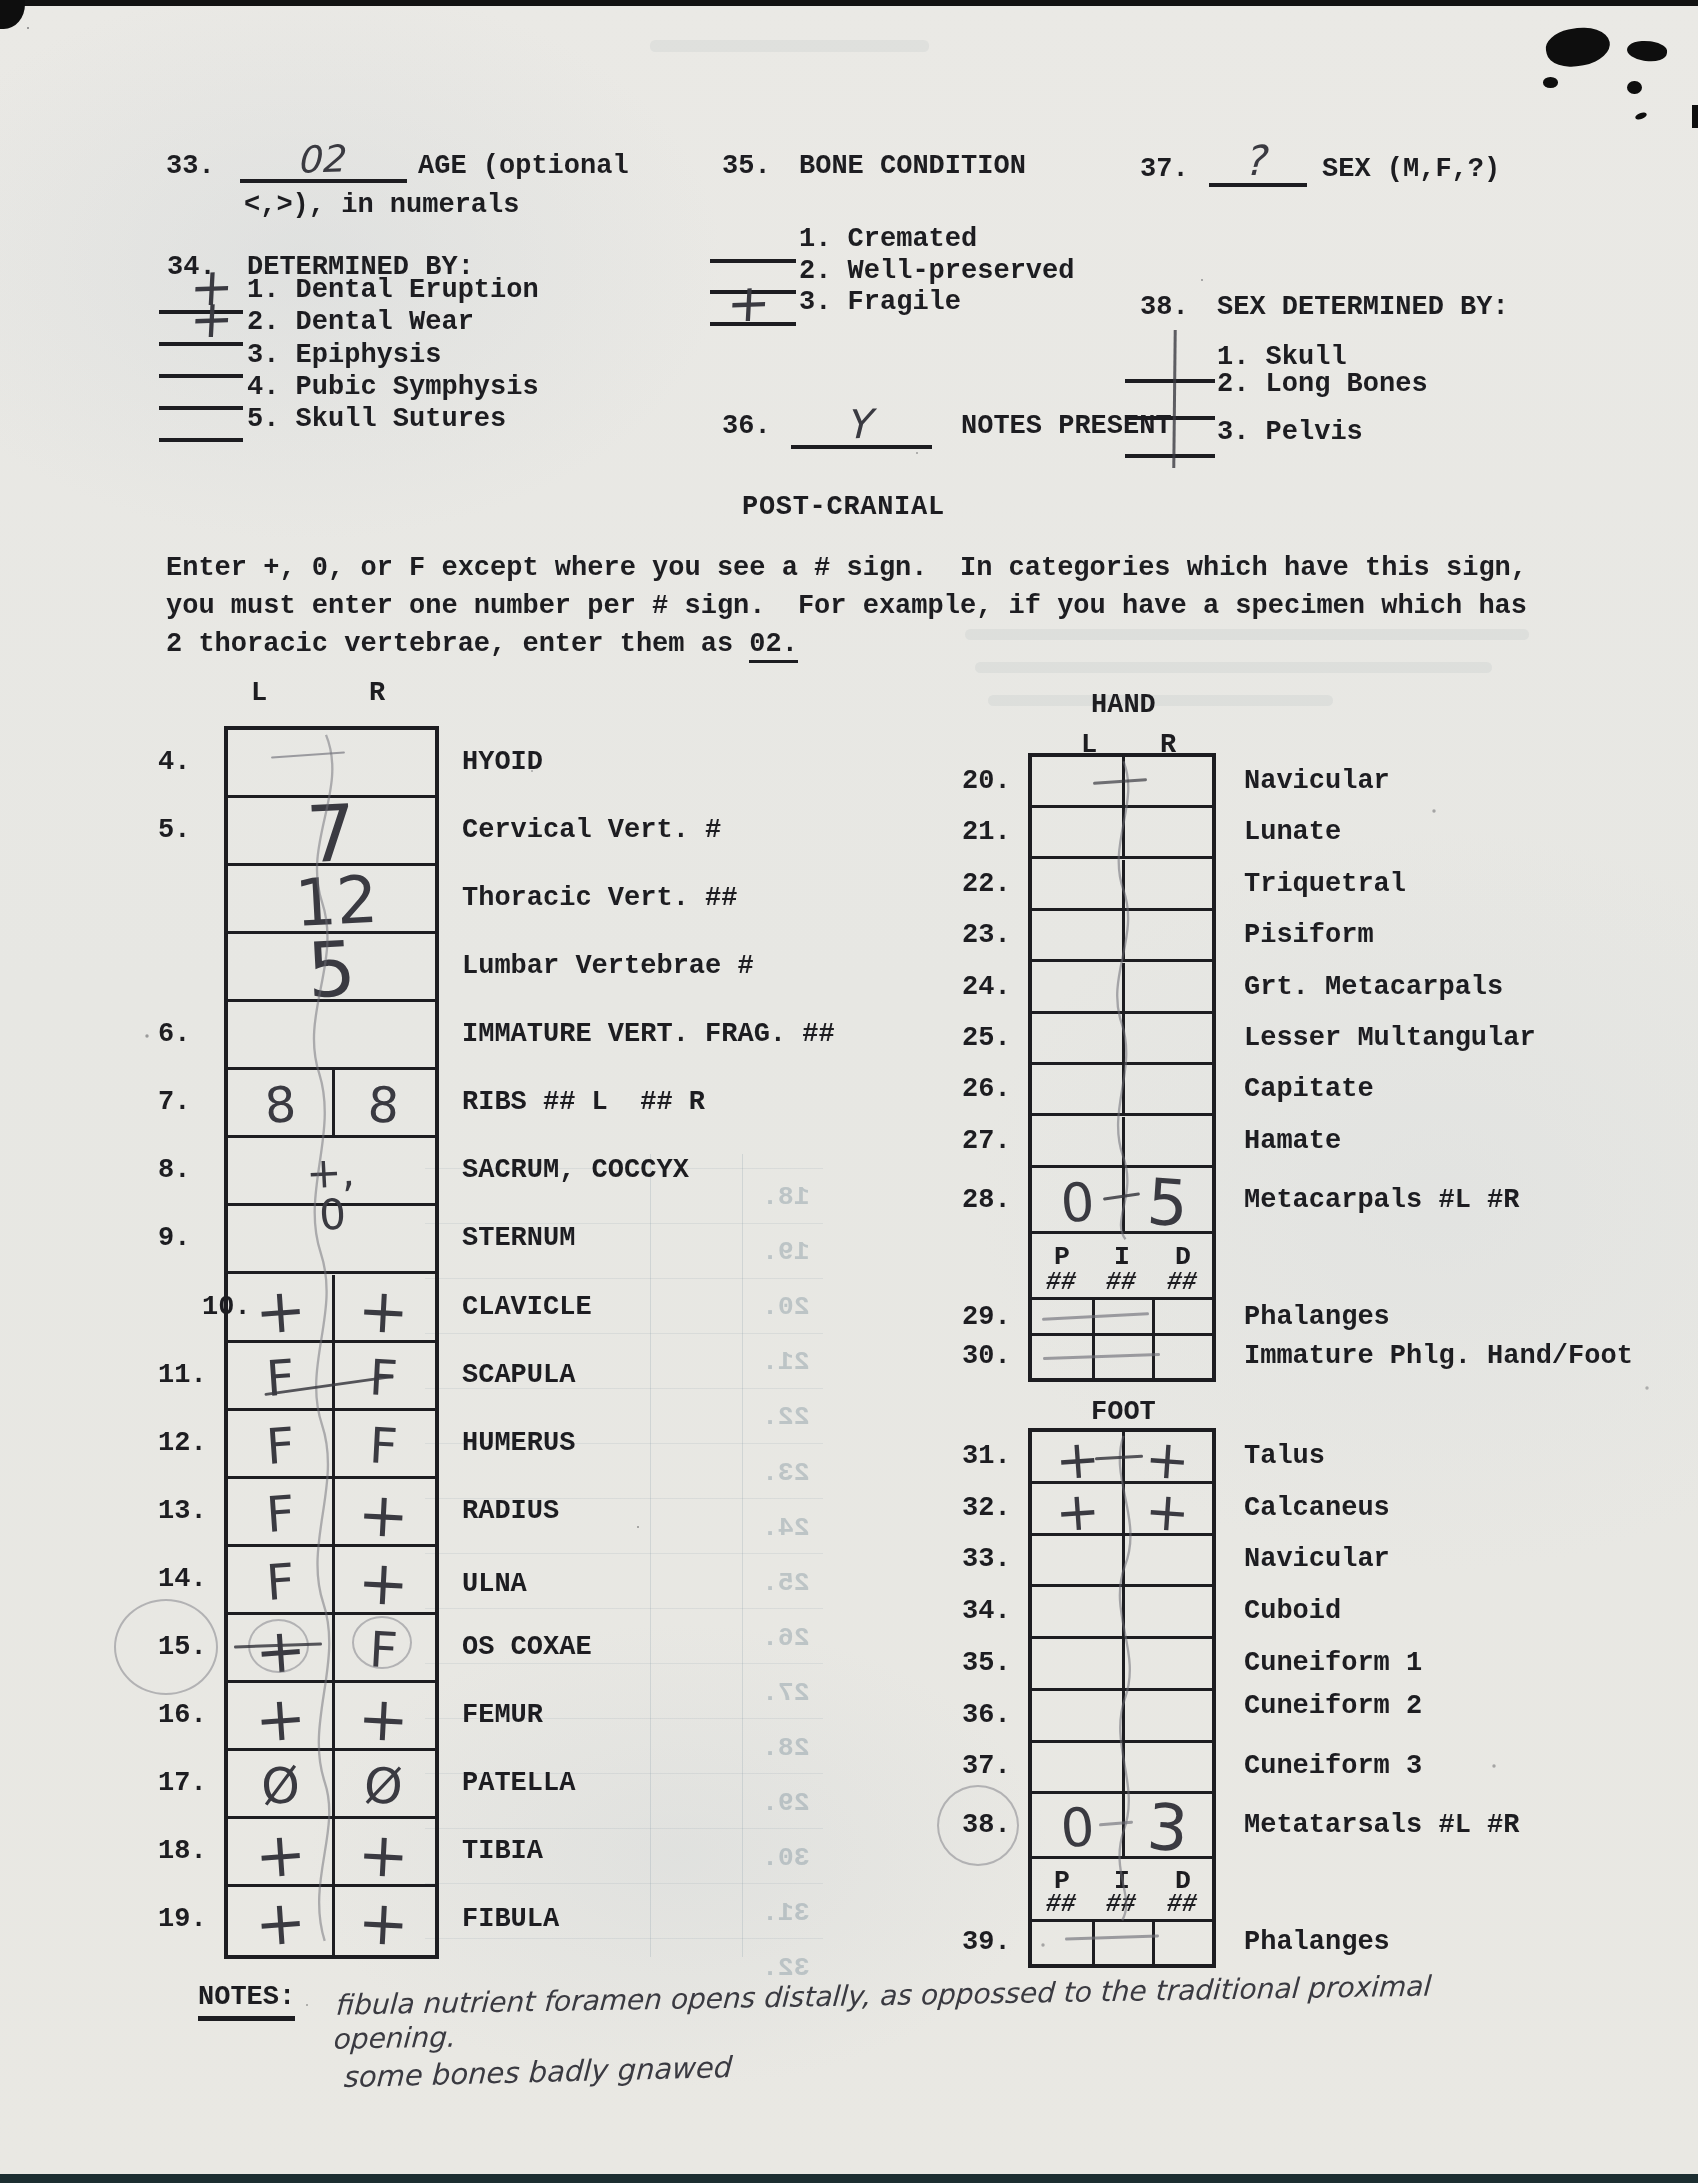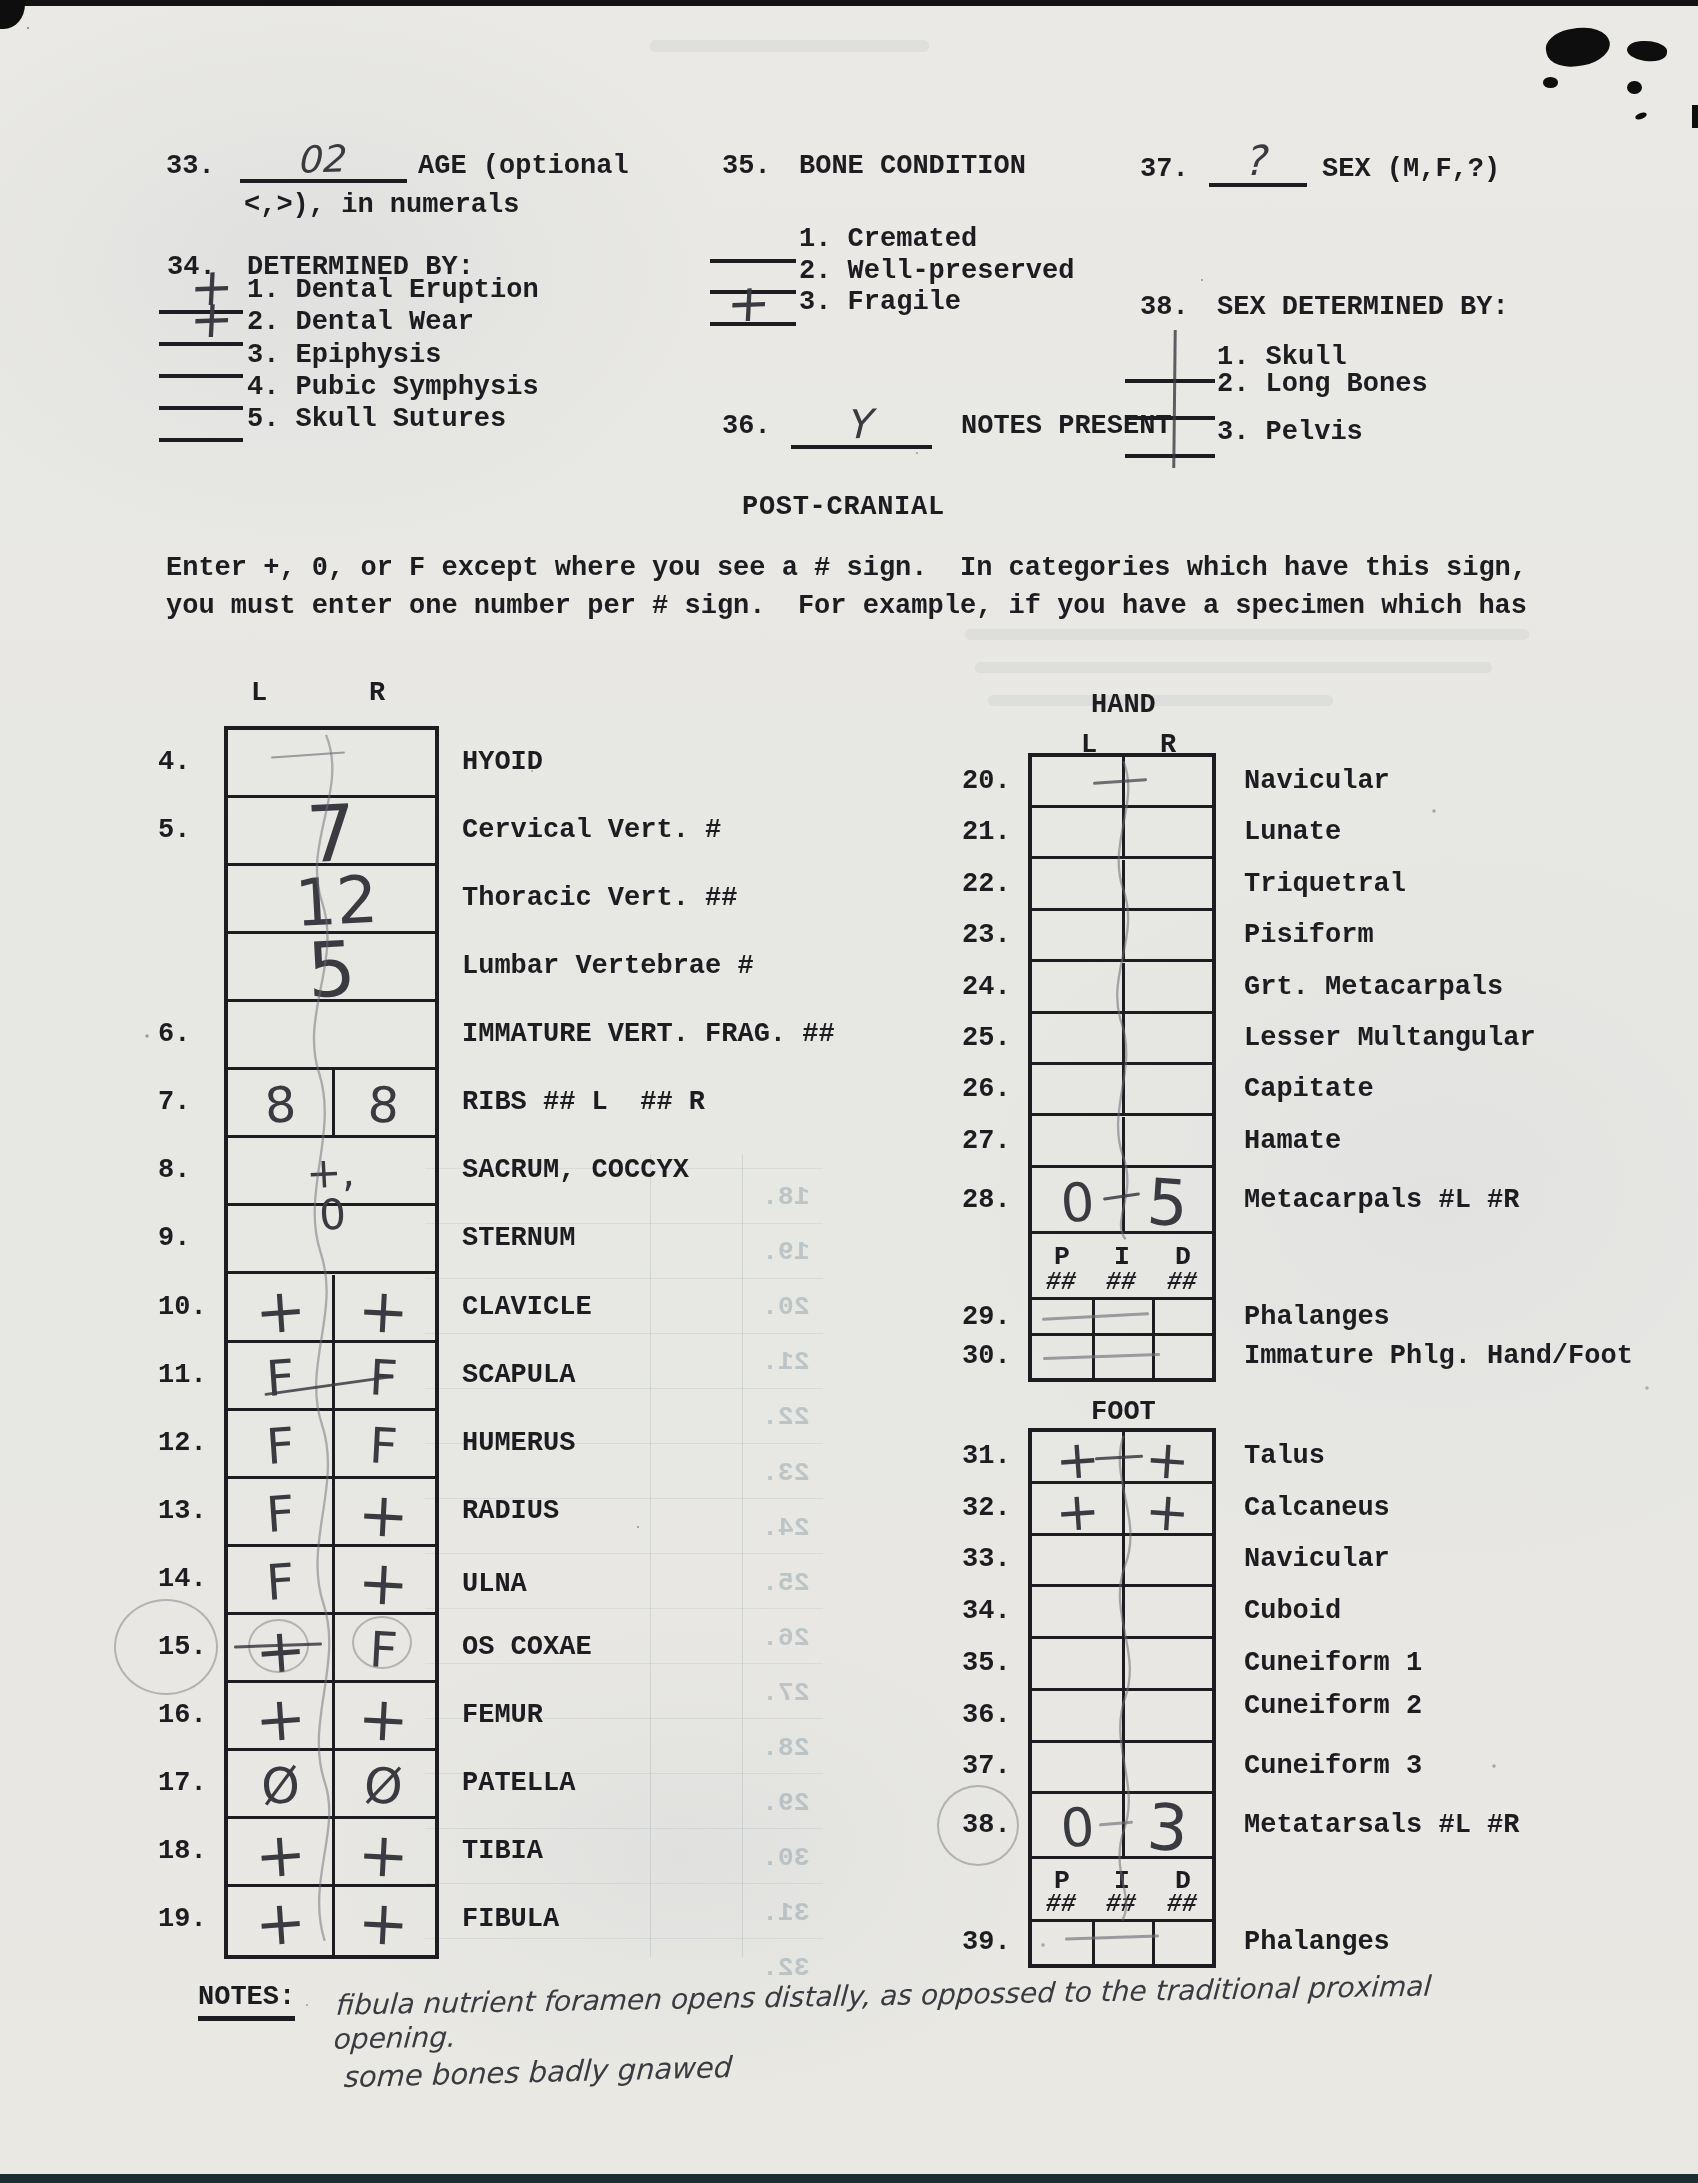--- a/index.html
+++ b/index.html
@@ -149,20 +149,21 @@
 
   <span class="tw" style="left:722px;top:411px;">36.</span>
   <div class="blank" style="left:791px;top:397px;width:141px;height:48px;border-bottom-width:4.6px;">
     <span class="val hw" style="font-size:40px;">Y</span>
   </div>
   <span class="tw" style="left:961px;top:411px;">NOTES PRESENT</span>
 
   <span class="tw" style="left:742px;top:492px;letter-spacing:0.7px;">POST-CRANIAL</span>
   <span class="tw" style="left:166px;top:553px;">Enter +, 0, or F except where you see a # sign.  In categories which have this sign,</span>
   <span class="tw" style="left:166px;top:591px;">you must enter one number per # sign.  For example, if you have a specimen which has</span>
+  <span class="tw" style="left:166px;top:629px;"><span>2 thoracic vertebrae, enter them as </span><span style="border-bottom:3.3px solid var(--ink);padding-bottom:1.3px;">02.</span></span>
 
   <span class="tw" style="left:251px;top:678px;">L</span>
   <span class="tw" style="left:369px;top:678px;">R</span>
   <div class="table" id="left-table" style="left:224px;top:726px;width:207px;height:1225px;">
       <div class="trow bb" style="top: 0px; height: 68px;">
         <span class="row-num" style="top: 17.4px;">4.</span>
         <span class="bone-name" style="left: 234px; top: 17.4px;">HYOID</span>
       </div>
       <div class="trow bb" style="top: 68px; height: 68px;">
         <span class="row-num" style="top: 17.4px;">5.</span>
@@ -192,21 +193,21 @@
         <span class="row-num" style="top: 17.4px;">8.</span>
         <span class="bone-name" style="left: 234px; top: 17.4px;">SACRUM, COCCYX</span>
         <span class="cell-mark" style="left: 103px; top: 14px; font-size: 42px; transform: rotate(-3deg);">+, 0</span>
       </div>
       <div class="trow bb" style="top: 476px; height: 68px;">
         <span class="row-num" style="top: 17.4px;">9.</span>
         <span class="bone-name" style="left: 234px; top: 17.4px;">STERNUM</span>
       </div>
       <div class="trow bb" style="top: 545px; height: 68px;">
         <div class="vdiv" style="left: 50%;"></div>
-        <span class="row-num" style="top: 17.4px;">10.</span>
+        <span class="row-num" style="top: 17.4px; margin-left: 44px;">10.</span>
         <span class="bone-name" style="left: 234px; top: 17.4px;">CLAVICLE</span>
         <span class="cell-mark" style="left: 52px; top: 5px; font-size: 61px; transform: rotate(-4deg);">+</span>
         <span class="cell-mark" style="left: 155px; top: 5px; font-size: 61px; transform: rotate(3deg);">+</span>
       </div>
       <div class="trow bb" style="top: 613px; height: 68px;">
         <div class="vdiv" style="left: 50%;"></div>
         <span class="row-num" style="top: 17.4px;">11.</span>
         <span class="bone-name" style="left: 234px; top: 17.4px;">SCAPULA</span>
         <span class="cell-mark" style="left: 52px; top: 10.7px; font-size: 49px; transform: rotate(-4deg);">F</span>
         <span class="cell-mark" style="left: 155px; top: 10.7px; font-size: 49px; transform: rotate(3deg);">F</span>

